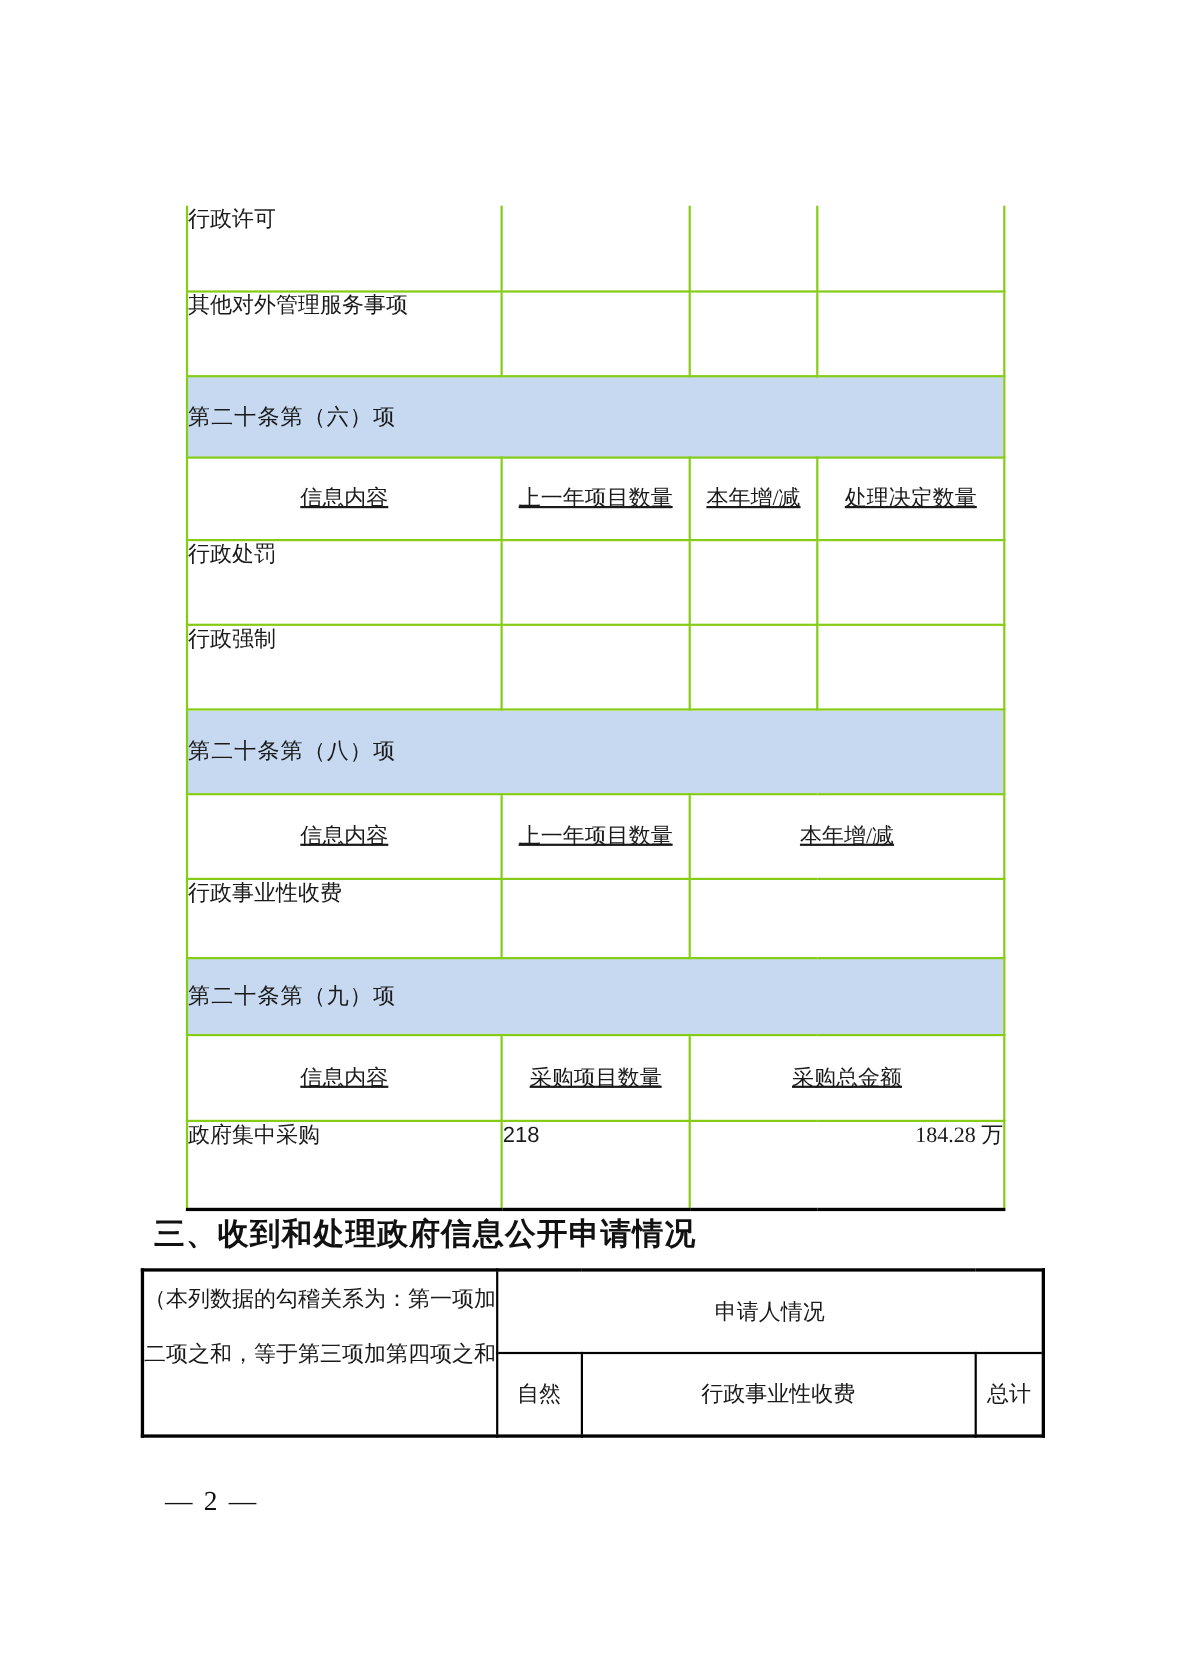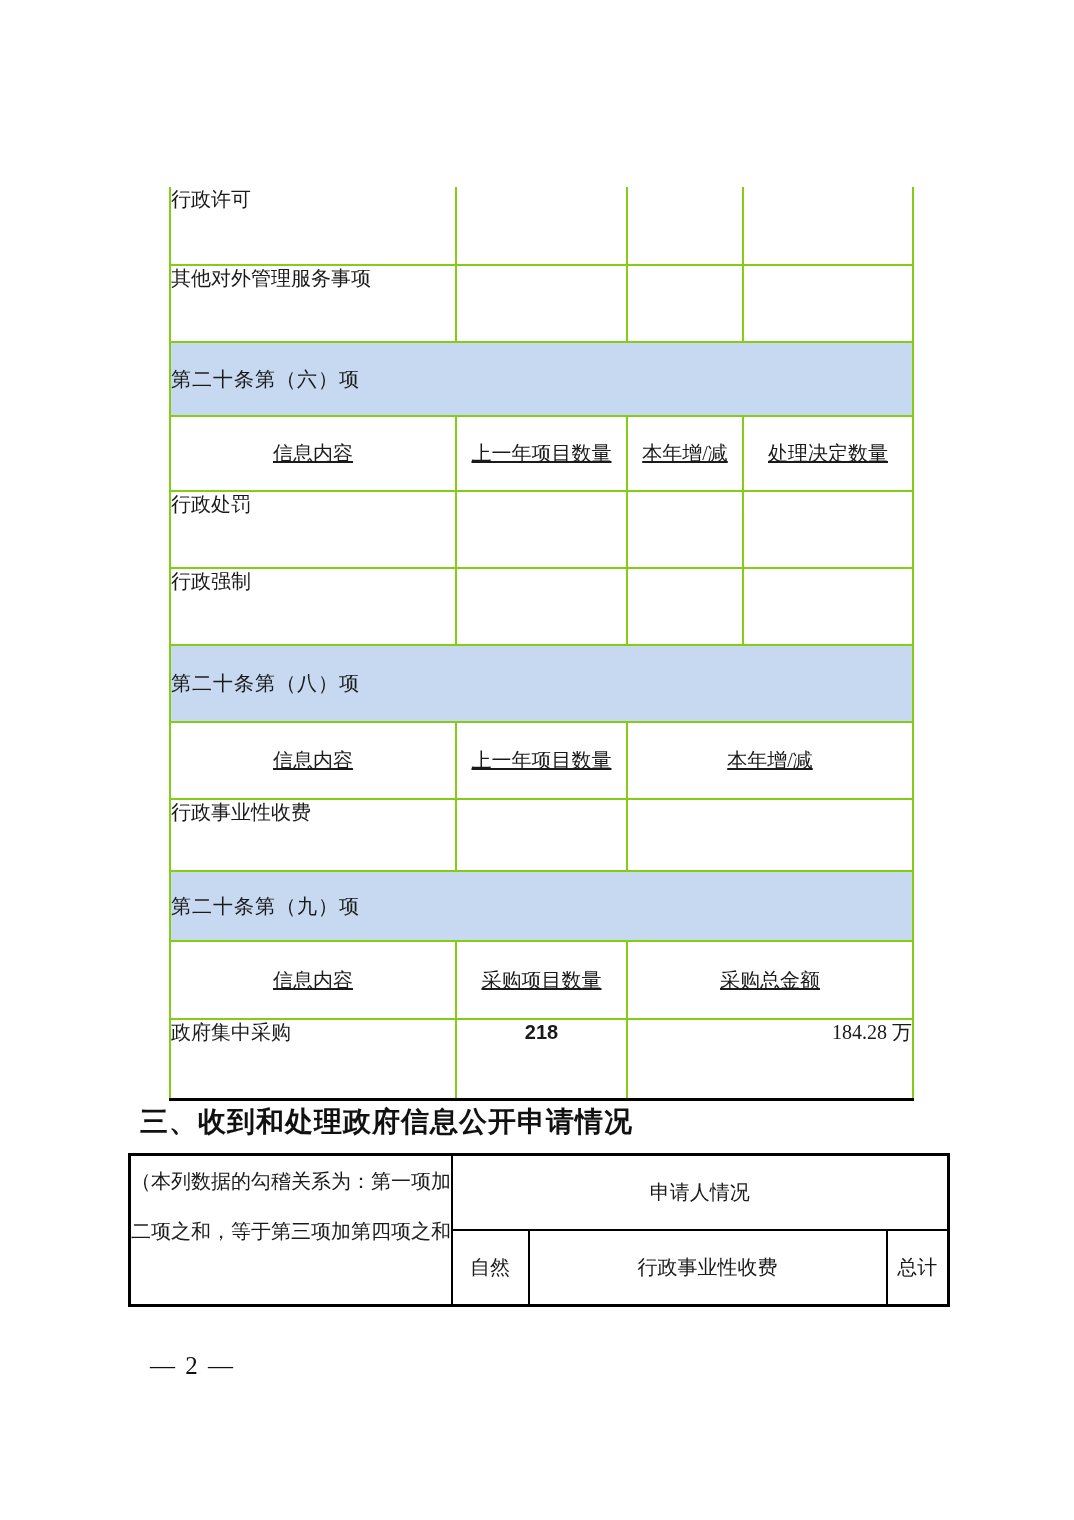--- a/index.html
+++ b/index.html
@@ -52,24 +52,23 @@
     letter-spacing: 1px;
   }
   td.header-cell {
     text-align: center;
     vertical-align: middle;
     font-size: 20px;
     text-decoration: underline;
   }
   td.qty-cell {
     vertical-align: top;
-    text-align: center;
     padding-top: 19px;
     font-family: "Liberation Sans", "DejaVu Sans", sans-serif;
-    font-weight: 700;
+    font-weight: 400;
     font-size: 18px;
   }
   td.amount-cell {
     vertical-align: top;
     text-align: right;
     padding-top: 26px;
     font-size: 23px;
   }
 
   

